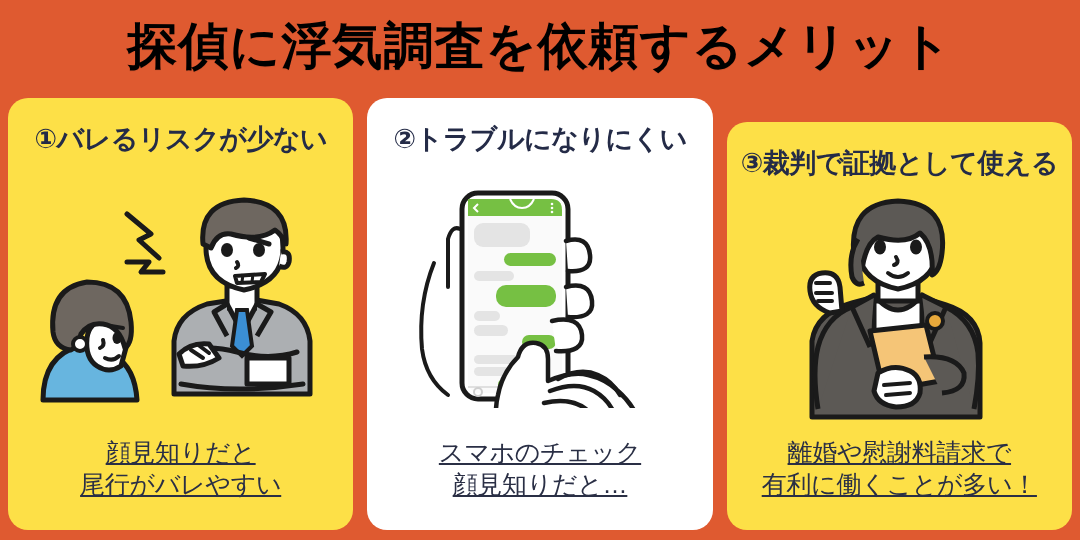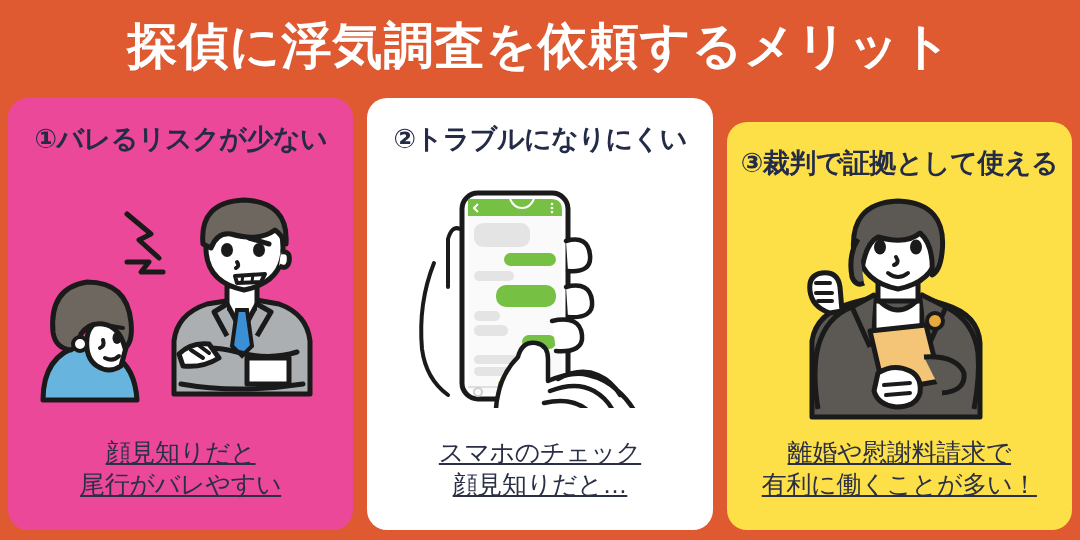--- a/index.html
+++ b/index.html
@@ -47,26 +47,26 @@
     letter-spacing:-0.3px;
     text-decoration:underline;
   }
 </style>
 </head>
 <body style="background: rgb(223, 90, 48);">
 
 <div class="poster">
 
   <div class="title-bar">
-    <div class="title" style="color: #ffffff;">探偵に浮気調査を依頼するメリット</div>
+    <div class="title" style="color: #000000;">探偵に浮気調査を依頼するメリット</div>
   </div>
 
   <div class="cards">
 
-    <div class="card" style="background: #ec4899;">
+    <div class="card" style="background: #fde047;">
       <div class="card-head" style="color: rgb(36, 43, 71);">①バレるリスクが少ない</div>
       <div class="card-art">
         <svg width="300" height="220" viewBox="0 0 300 220">
           <g fill="none" stroke="#1A1A1A" stroke-width="5" stroke-linecap="round" stroke-linejoin="round">
 
             <polyline points="96,28 120,48 108,54 128,72" fill="none"></polyline>
             <polyline points="96,76 118,76 110,86 132,86" fill="none"></polyline>
           </g>
 
           <g>

